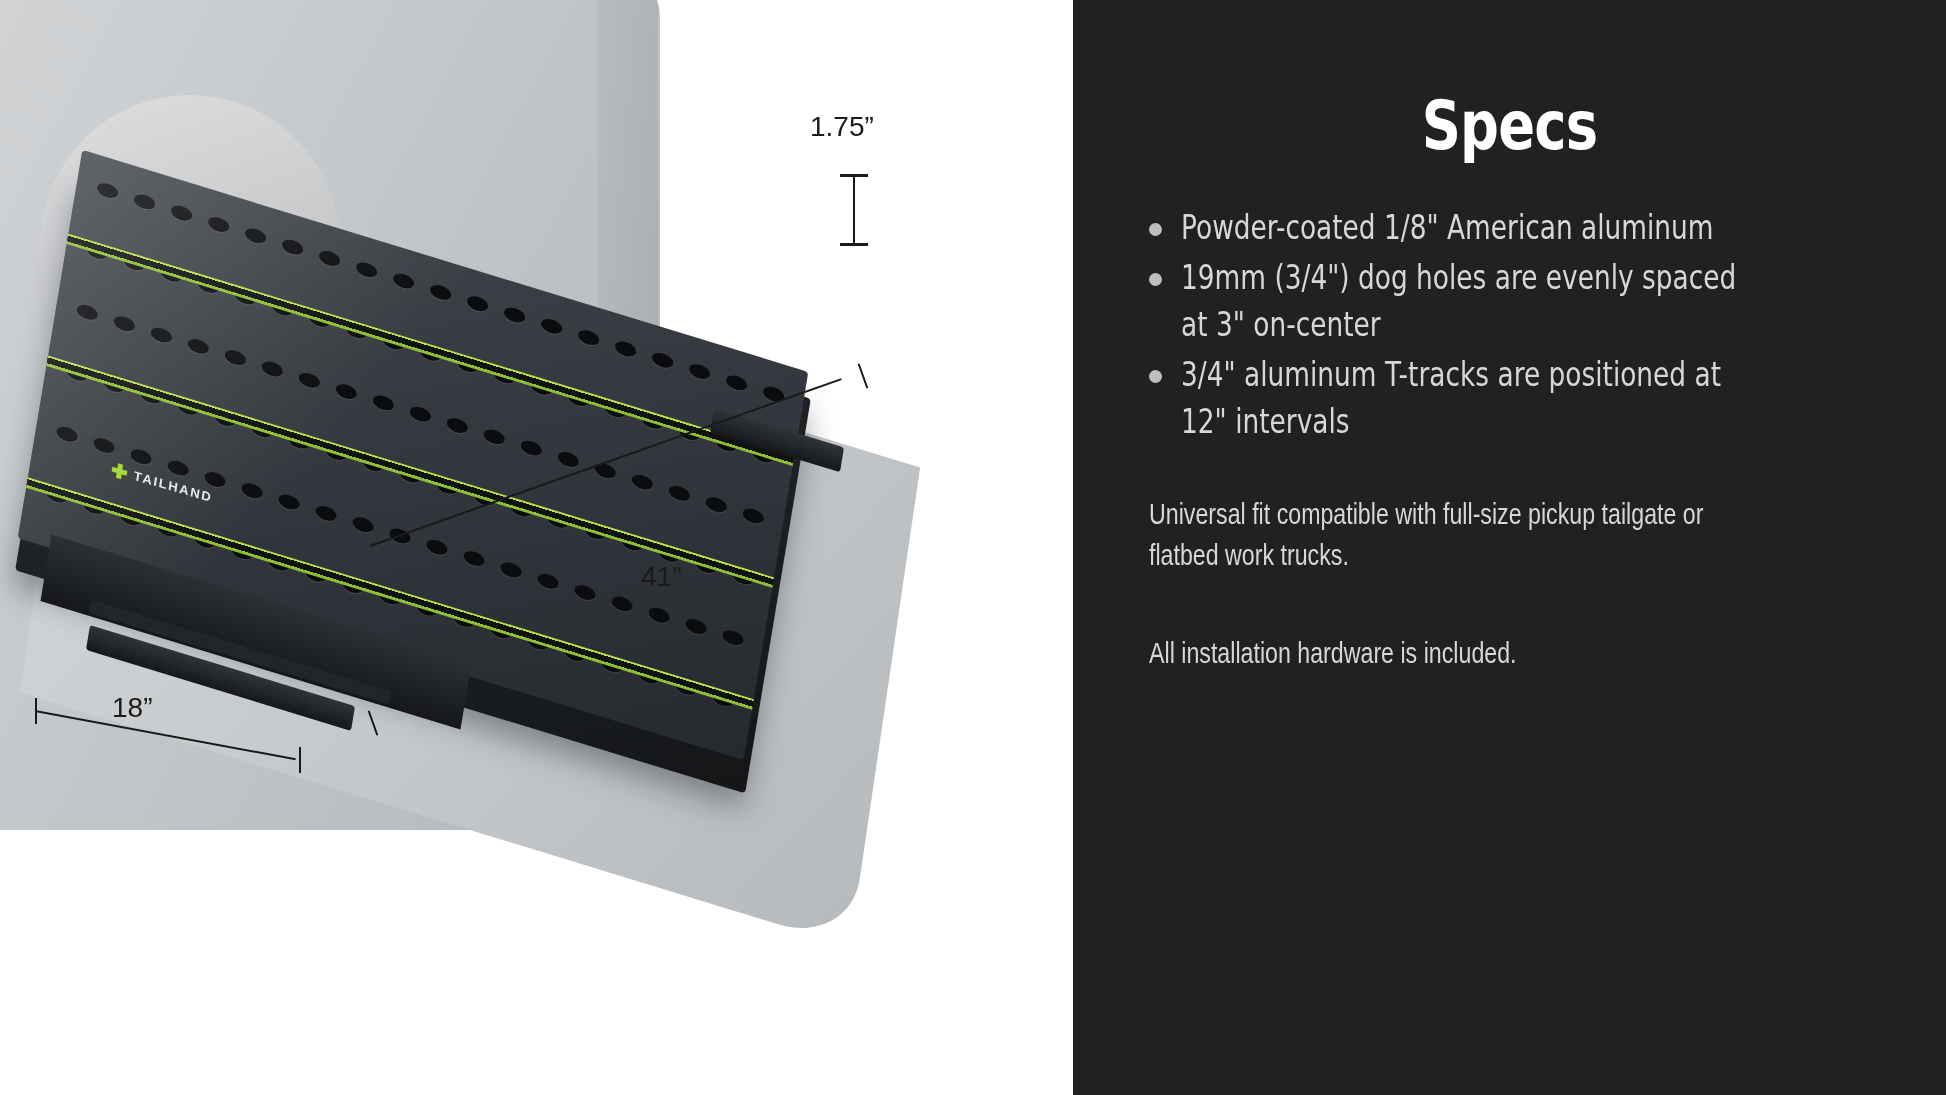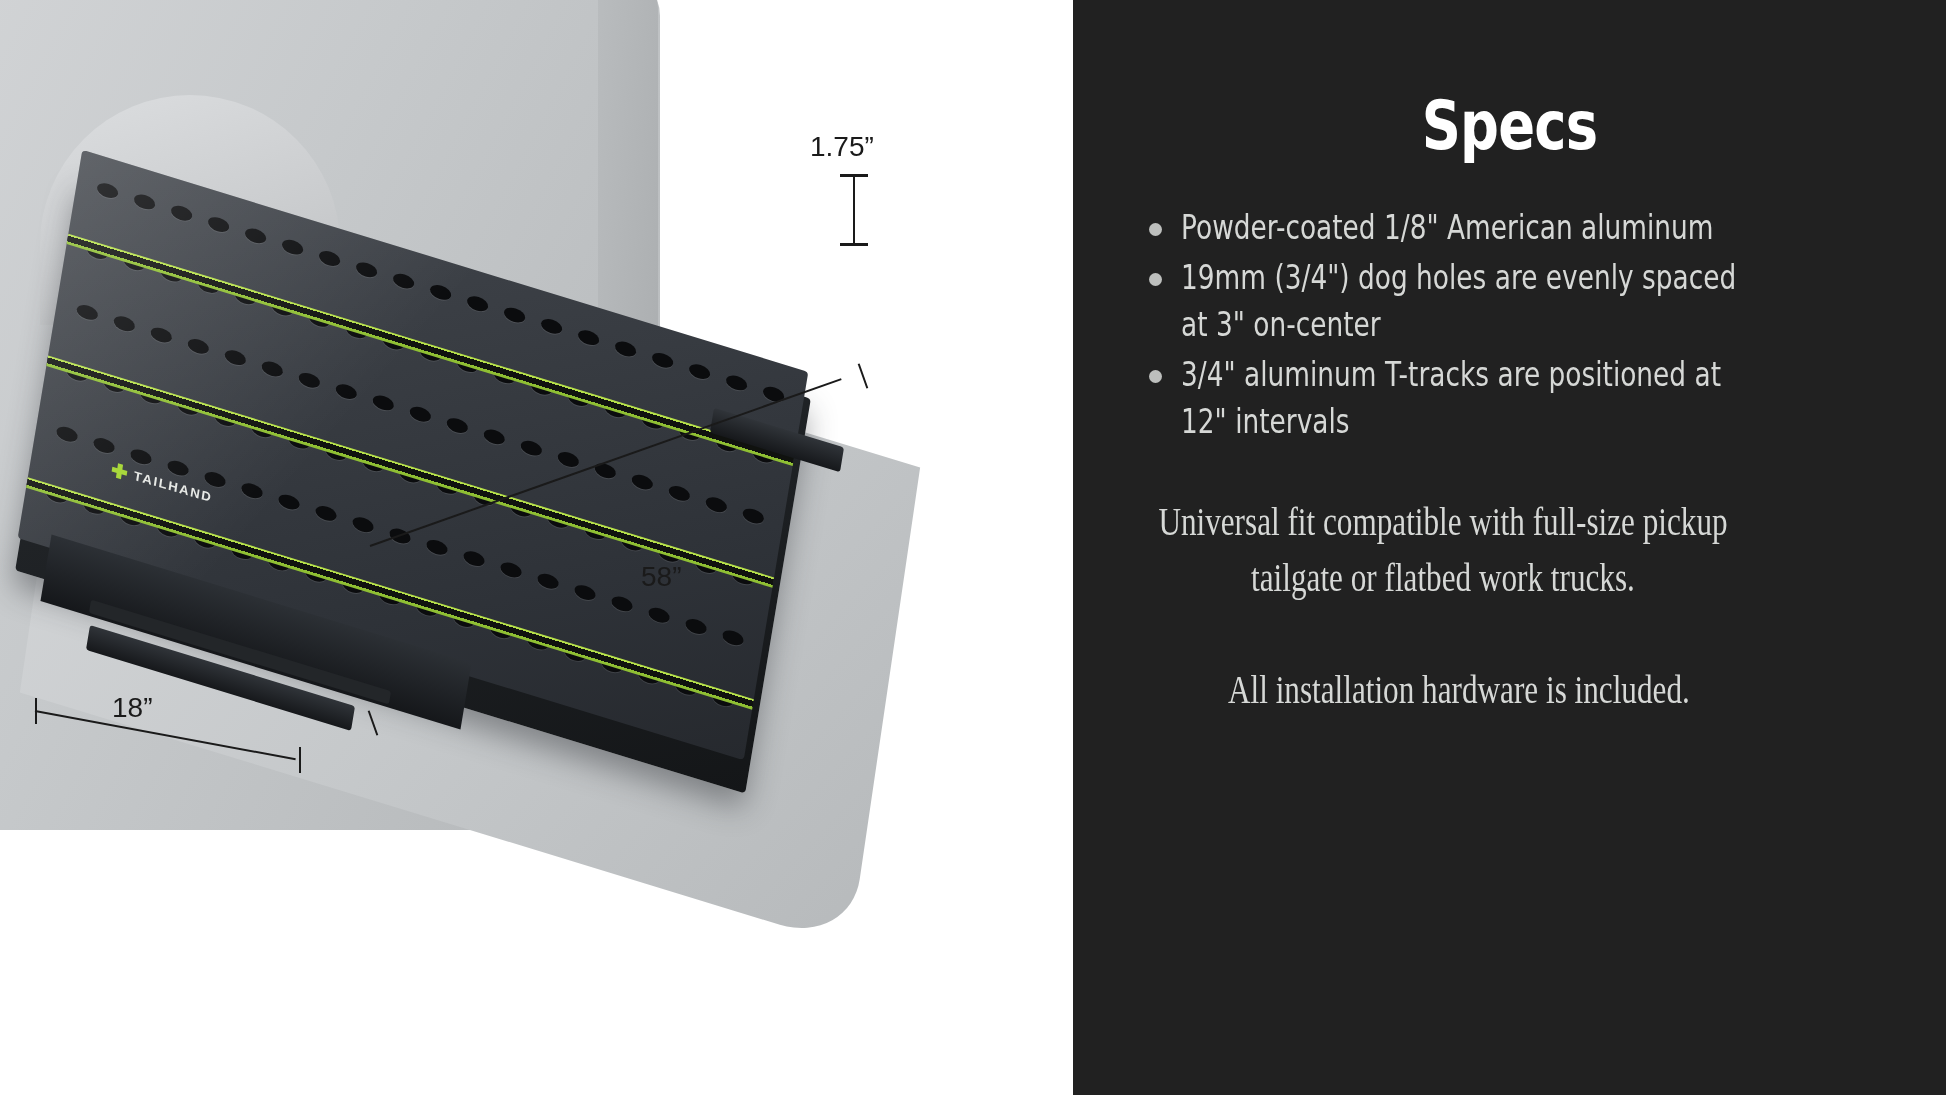--- a/index.html
+++ b/index.html
@@ -110,21 +110,21 @@
   }
   .rail-a{left:48px;top:520px;width:265px;height:26px;transform:skewY(17deg) skewX(-9deg);}
   .rail-b{left:672px;top:282px;width:130px;height:26px;transform:skewY(17deg) skewX(-9deg);}
   .rail-c{left:50px;top:500px;width:300px;height:14px;transform:skewY(17deg) skewX(-9deg);background:#232629;}
 
   
   .dim-label{
     position:absolute;color:#1a1a1a;font-size:28px;
     font-family:"Liberation Sans",sans-serif;white-space:nowrap;
   }
-  .dim-175{left:810px;top:131px;}
+  .dim-175{left:810px;top:111px;}
   .dim-58{left:641px;top:561px;}
   .dim-19{left:112px;top:692px;}
   .dimline{position:absolute;background:#1a1a1a;}
   
   .dl-v-stem{left:853px;top:176px;width:2px;height:70px;}
   .dl-v-cap-top{left:840px;top:174px;width:28px;height:3px;}
   .dl-v-cap-bot{left:840px;top:243px;width:28px;height:3px;}
   
   .dl-58{left:370px;top:545px;width:500px;height:2px;transform:rotate(-19.5deg);transform-origin:left center;}
   .dl-58-tick-r{left:862px;top:363px;width:2px;height:26px;transform:rotate(-19.5deg);}
@@ -162,26 +162,25 @@
     padding-left:46px;
     margin-bottom:2px;
   }
   .spec-item .txt{display:inline-block;transform:scaleX(.80);transform-origin:left center;}
   .spec-item .bullet{
     position:absolute;left:14px;top:19px;width:13px;height:13px;
     border-radius:50%;background:#bdbfbd;
   }
   .note{
     color:#d6d8d6;
-    font-family:Liberation Serif, serif;
-    font-size:39px;
+    font-family:Liberation Sans, sans-serif;
+    font-size:29px;
     line-height:1.44;
     padding-left:14px;
     margin:0;
-    text-align:center;
   }
   .note .txt{display:inline-block;transform:scaleX(.80);transform-origin:left center;}
   .note-gap{height:46px;}
   .note-gap-lg{height:56px;}
 </style>
 </head>
 <body>
 
 <div class="page">
 
@@ -328,21 +327,21 @@
     </div>
 
     <div class="dimline dl-v-cap-top"></div>
     <div class="dimline dl-v-stem"></div>
     <div class="dimline dl-v-cap-bot"></div>
     <div class="dim-label dim-175">1.75”</div>
 
     <div class="dimline dl-58"></div>
     <div class="dimline dl-58-tick-r"></div>
     <div class="dimline dl-58-tick-l"></div>
-    <div class="dim-label dim-58">58”</div>
+    <div class="dim-label dim-58">41”</div>
 
     <div class="dimline dl-19"></div>
     <div class="dimline dl-19-tick-l"></div>
     <div class="dimline dl-19-tick-r"></div>
     <div class="dim-label dim-19">18”</div>
   </div>
 
   <div class="specs-pane">
     <h1 class="specs-title">Specs</h1>
 

